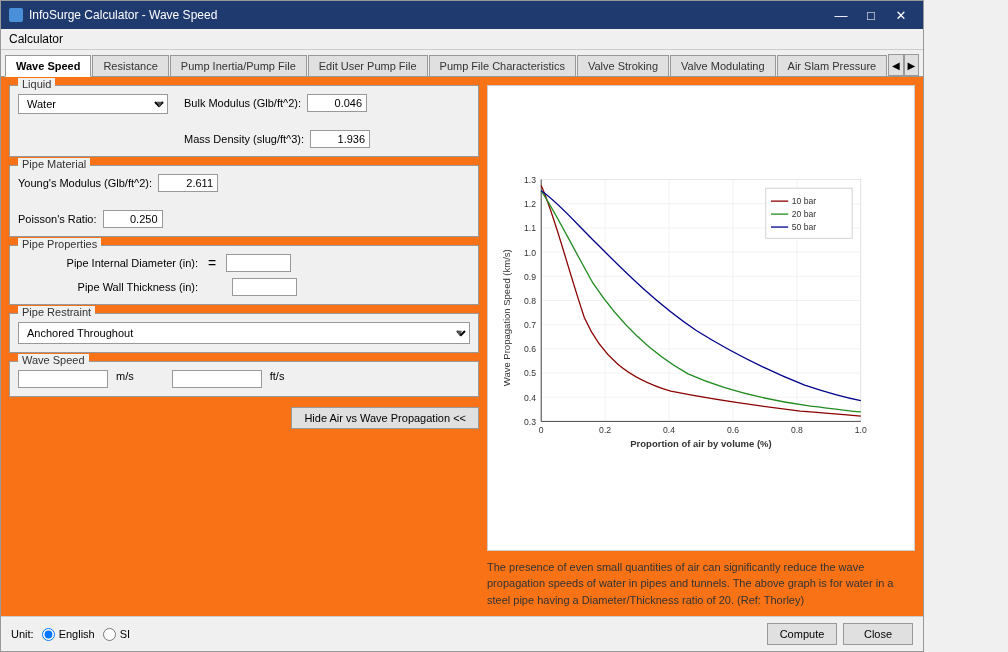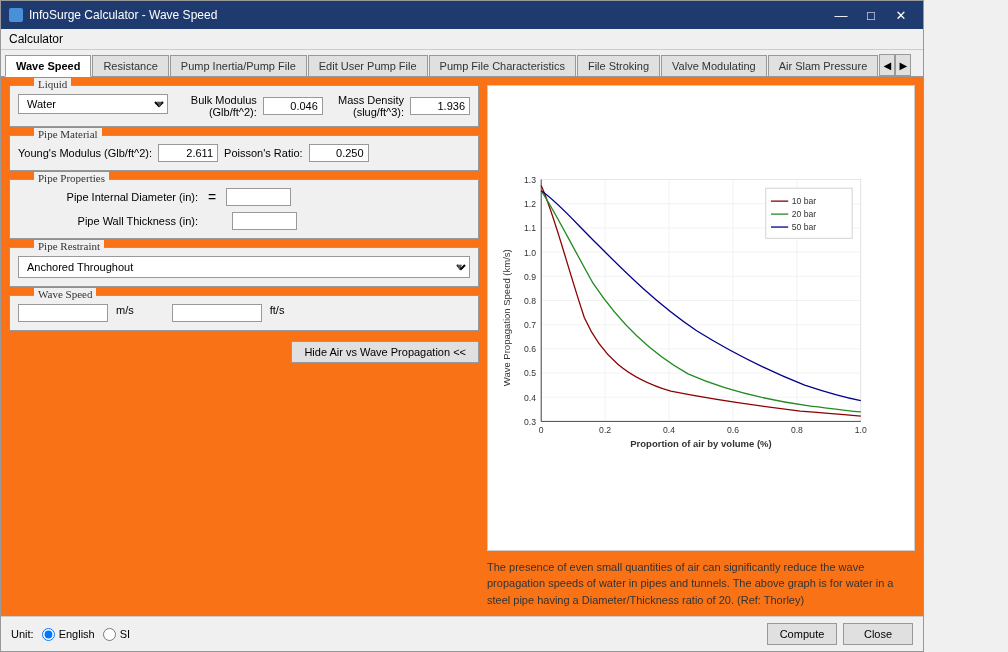--- a/index.html
+++ b/index.html
@@ -18,26 +18,26 @@
     .tab-bar { display: flex; background: #f0f0f0; padding: 4px 4px 0 4px; border-bottom: 1px solid #999; align-items: flex-end; gap: 0; }
     .tab { padding: 4px 10px; border: 1px solid #999; border-bottom: none; cursor: pointer; background: #e0e0e0; font-size: 11px; white-space: nowrap; color: #333; margin-right: 1px; }
     .tab.active { background: white; border-bottom: 1px solid white; margin-bottom: -1px; color: #000; font-weight: bold; }
     .tab-scroll-btn { width: 16px; height: 22px; border: 1px solid #999; background: #e0e0e0; cursor: pointer; display: flex; align-items: center; justify-content: center; font-size: 10px; margin-bottom: 0; }
     
     .main-content { display: flex; flex: 1; padding: 8px; gap: 8px; overflow: hidden; }
     
     .left-panel { width: 470px; flex-shrink: 0; display: flex; flex-direction: column; gap: 8px; }
     
     .group-box { border: 1px solid #999; padding: 8px; position: relative; background: #f0f0f0; }
-    .group-box-title { position: absolute; top: -8px; left: 24px; background: #f0f0f0; padding: 0 4px; font-size: 11px; font-weight: normal; color: #333; font-family: Liberation Serif, serif; }
+    .group-box-title { position: absolute; top: -8px; left: 8px; background: #f0f0f0; padding: 0 4px; font-size: 11px; font-weight: normal; color: #333; }
     .field-value { border: 1px solid #999; background: white; padding: 2px 4px; font-size: 11px; min-width: 60px; text-align: right; }
     
     .liquid-row { display: flex; align-items: flex-start; gap: 16px; }
     .liquid-select-col { display: flex; flex-direction: column; }
-    .liquid-fields-col { display: flex; flex-direction: row; gap: 6px; }
+    .liquid-fields-col { display: flex; flex-direction: column; gap: 18px; }
     
     select { border: 1px solid #999; background: white; padding: 2px 4px; font-size: 11px; }
     .select-wrapper { position: relative; display: inline-block; }
     .select-wrapper::after { content: '▼'; position: absolute; right: 4px; top: 50%; transform: translateY(-50%); font-size: 9px; pointer-events: none; color: #555; }
     .select-wrapper select { width: 150px; padding-right: 20px; cursor: pointer; }
     
     .modulus-row { display: flex; align-items: center; gap: 6px; }
     .modulus-label { font-size: 11px; text-align: right; }
     
     input[type="text"] { border: 1px solid #999; background: white; padding: 2px 4px; font-size: 11px; width: 60px; }
@@ -89,21 +89,21 @@
   <div class="menu-bar">
     <span style="cursor:pointer;">Calculator</span>
   </div>
 
   <div class="tab-bar">
     <div class="tab active">Wave Speed</div>
     <div class="tab">Resistance</div>
     <div class="tab">Pump Inertia/Pump File</div>
     <div class="tab">Edit User Pump File</div>
     <div class="tab">Pump File Characteristics</div>
-    <div class="tab">File Stroking</div>
+    <div class="tab">Valve Stroking</div>
     <div class="tab">Valve Modulating</div>
     <div class="tab">Air Slam Pressure</div>
     <div class="tab-scroll-btn">◀</div>
     <div class="tab-scroll-btn">▶</div>
   </div>
 
   <div class="main-content">
 
     <div class="left-panel">
 

